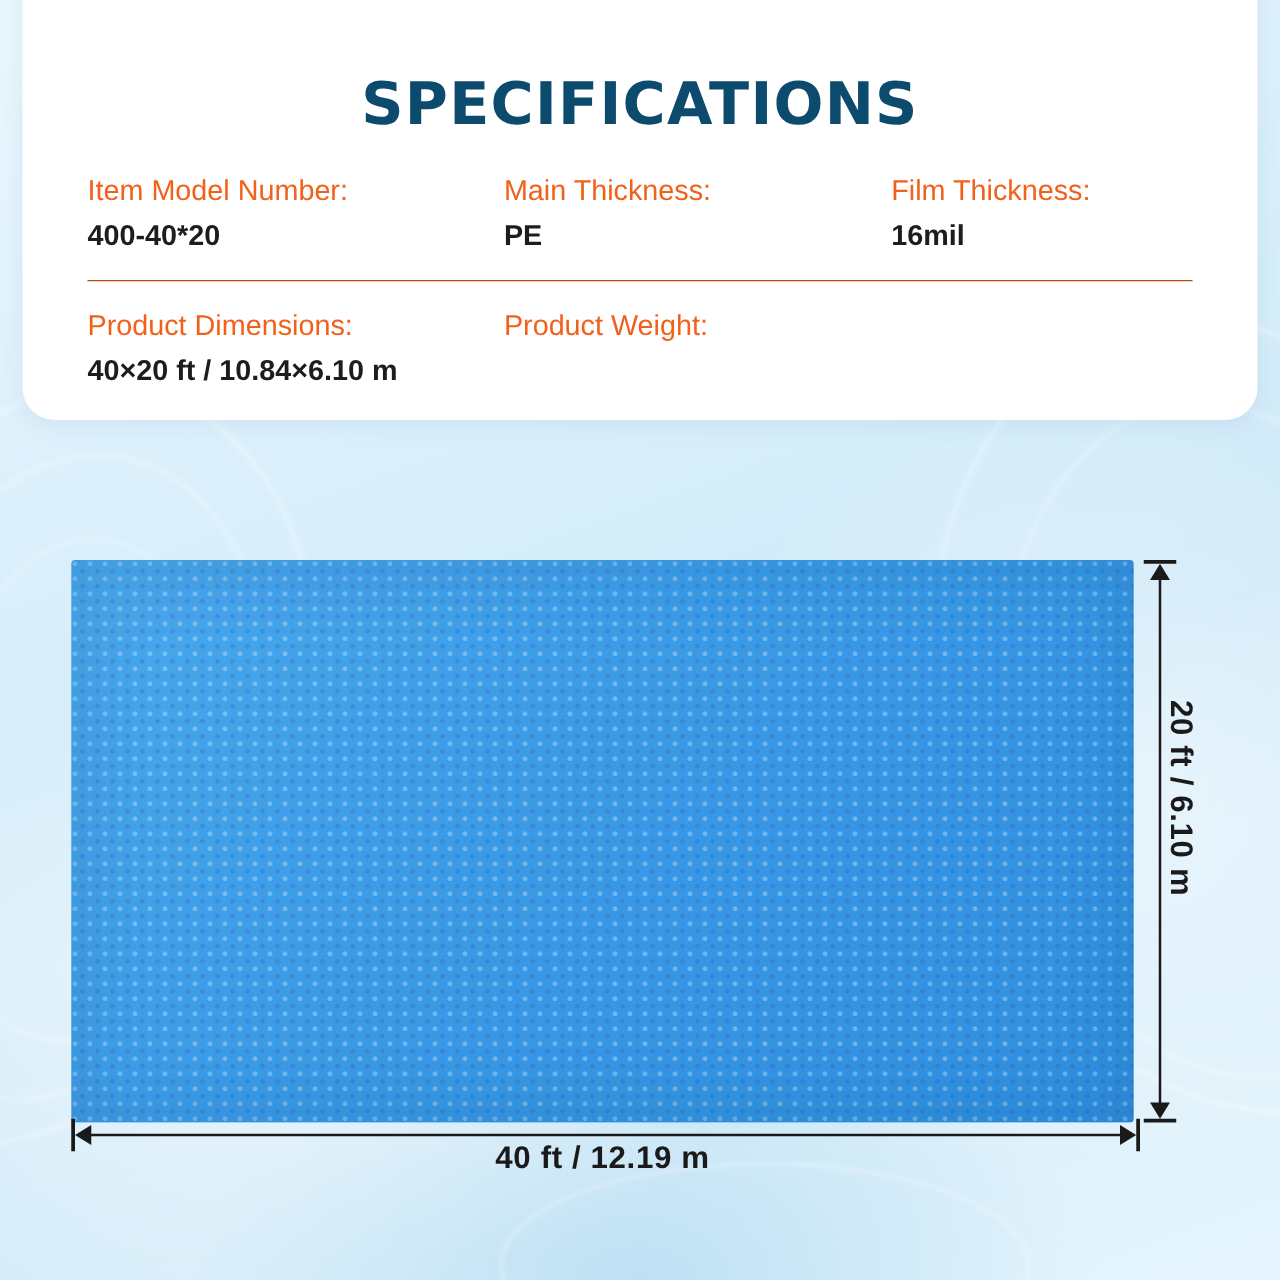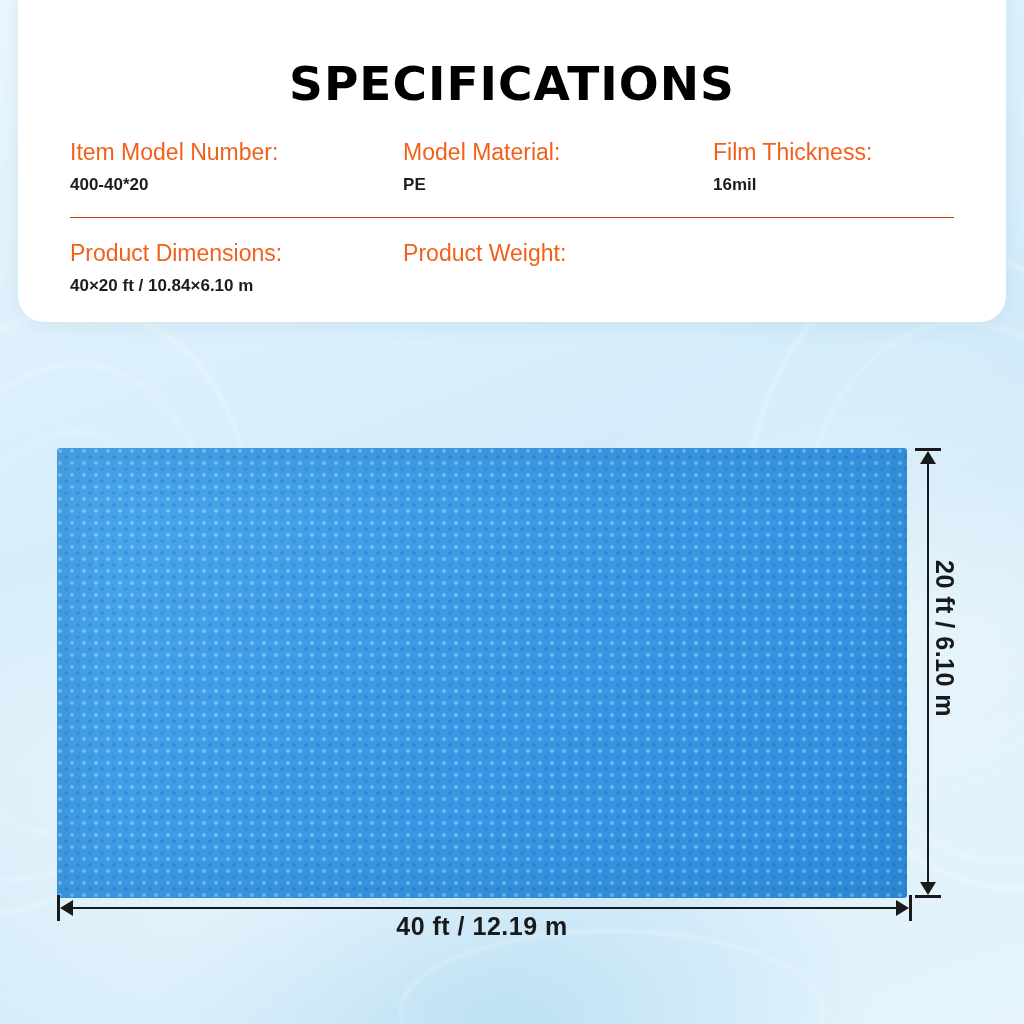--- a/index.html
+++ b/index.html
@@ -53,21 +53,21 @@
     box-shadow: 0 4px 18px rgba(80,130,160,0.10);
     padding: 44px 0 26px 0;
     box-sizing: border-box;
   }
 
   .spec-title {
     text-align: center;
     font-size: 47px;
     font-weight: bold;
     letter-spacing: 1px;
-    color: #000000;
+    color: #0c4a6e;
     margin: 52px 0 28px 0;
     font-family: "DejaVu Sans", sans-serif;
   }
 
   .spec-rows {
     padding: 0 52px;
   }
   .spec-row {
     display: flex;
   }
@@ -87,21 +87,21 @@
   .spec-cell.col3 { width: 260px; margin-left: 32px; }
 
   .spec-label {
     color: #f2601a;
     font-size: 23px;
     margin-bottom: 9px;
     white-space: nowrap;
   }
   .spec-value {
     color: #1d1d1d;
-    font-size: 17px;
+    font-size: 23px;
     font-weight: bold;
     white-space: nowrap;
   }
 
   
   .product-area {
     position: absolute;
     left: 0;
     top: 400px;
     width: 1024px;
@@ -239,21 +239,21 @@
     <div class="spec-title">SPECIFICATIONS</div>
 
     <div class="spec-rows">
 
       <div class="spec-row top">
         <div class="spec-cell col1">
           <div class="spec-label">Item Model Number:</div>
           <div class="spec-value">400-40*20</div>
         </div>
         <div class="spec-cell col2">
-          <div class="spec-label">Model Material:</div>
+          <div class="spec-label">Main Thickness:</div>
           <div class="spec-value">PE</div>
         </div>
         <div class="spec-cell col3">
           <div class="spec-label">Film Thickness:</div>
           <div class="spec-value">16mil</div>
         </div>
       </div>
 
       <div class="spec-row bottom">
         <div class="spec-cell col1">

